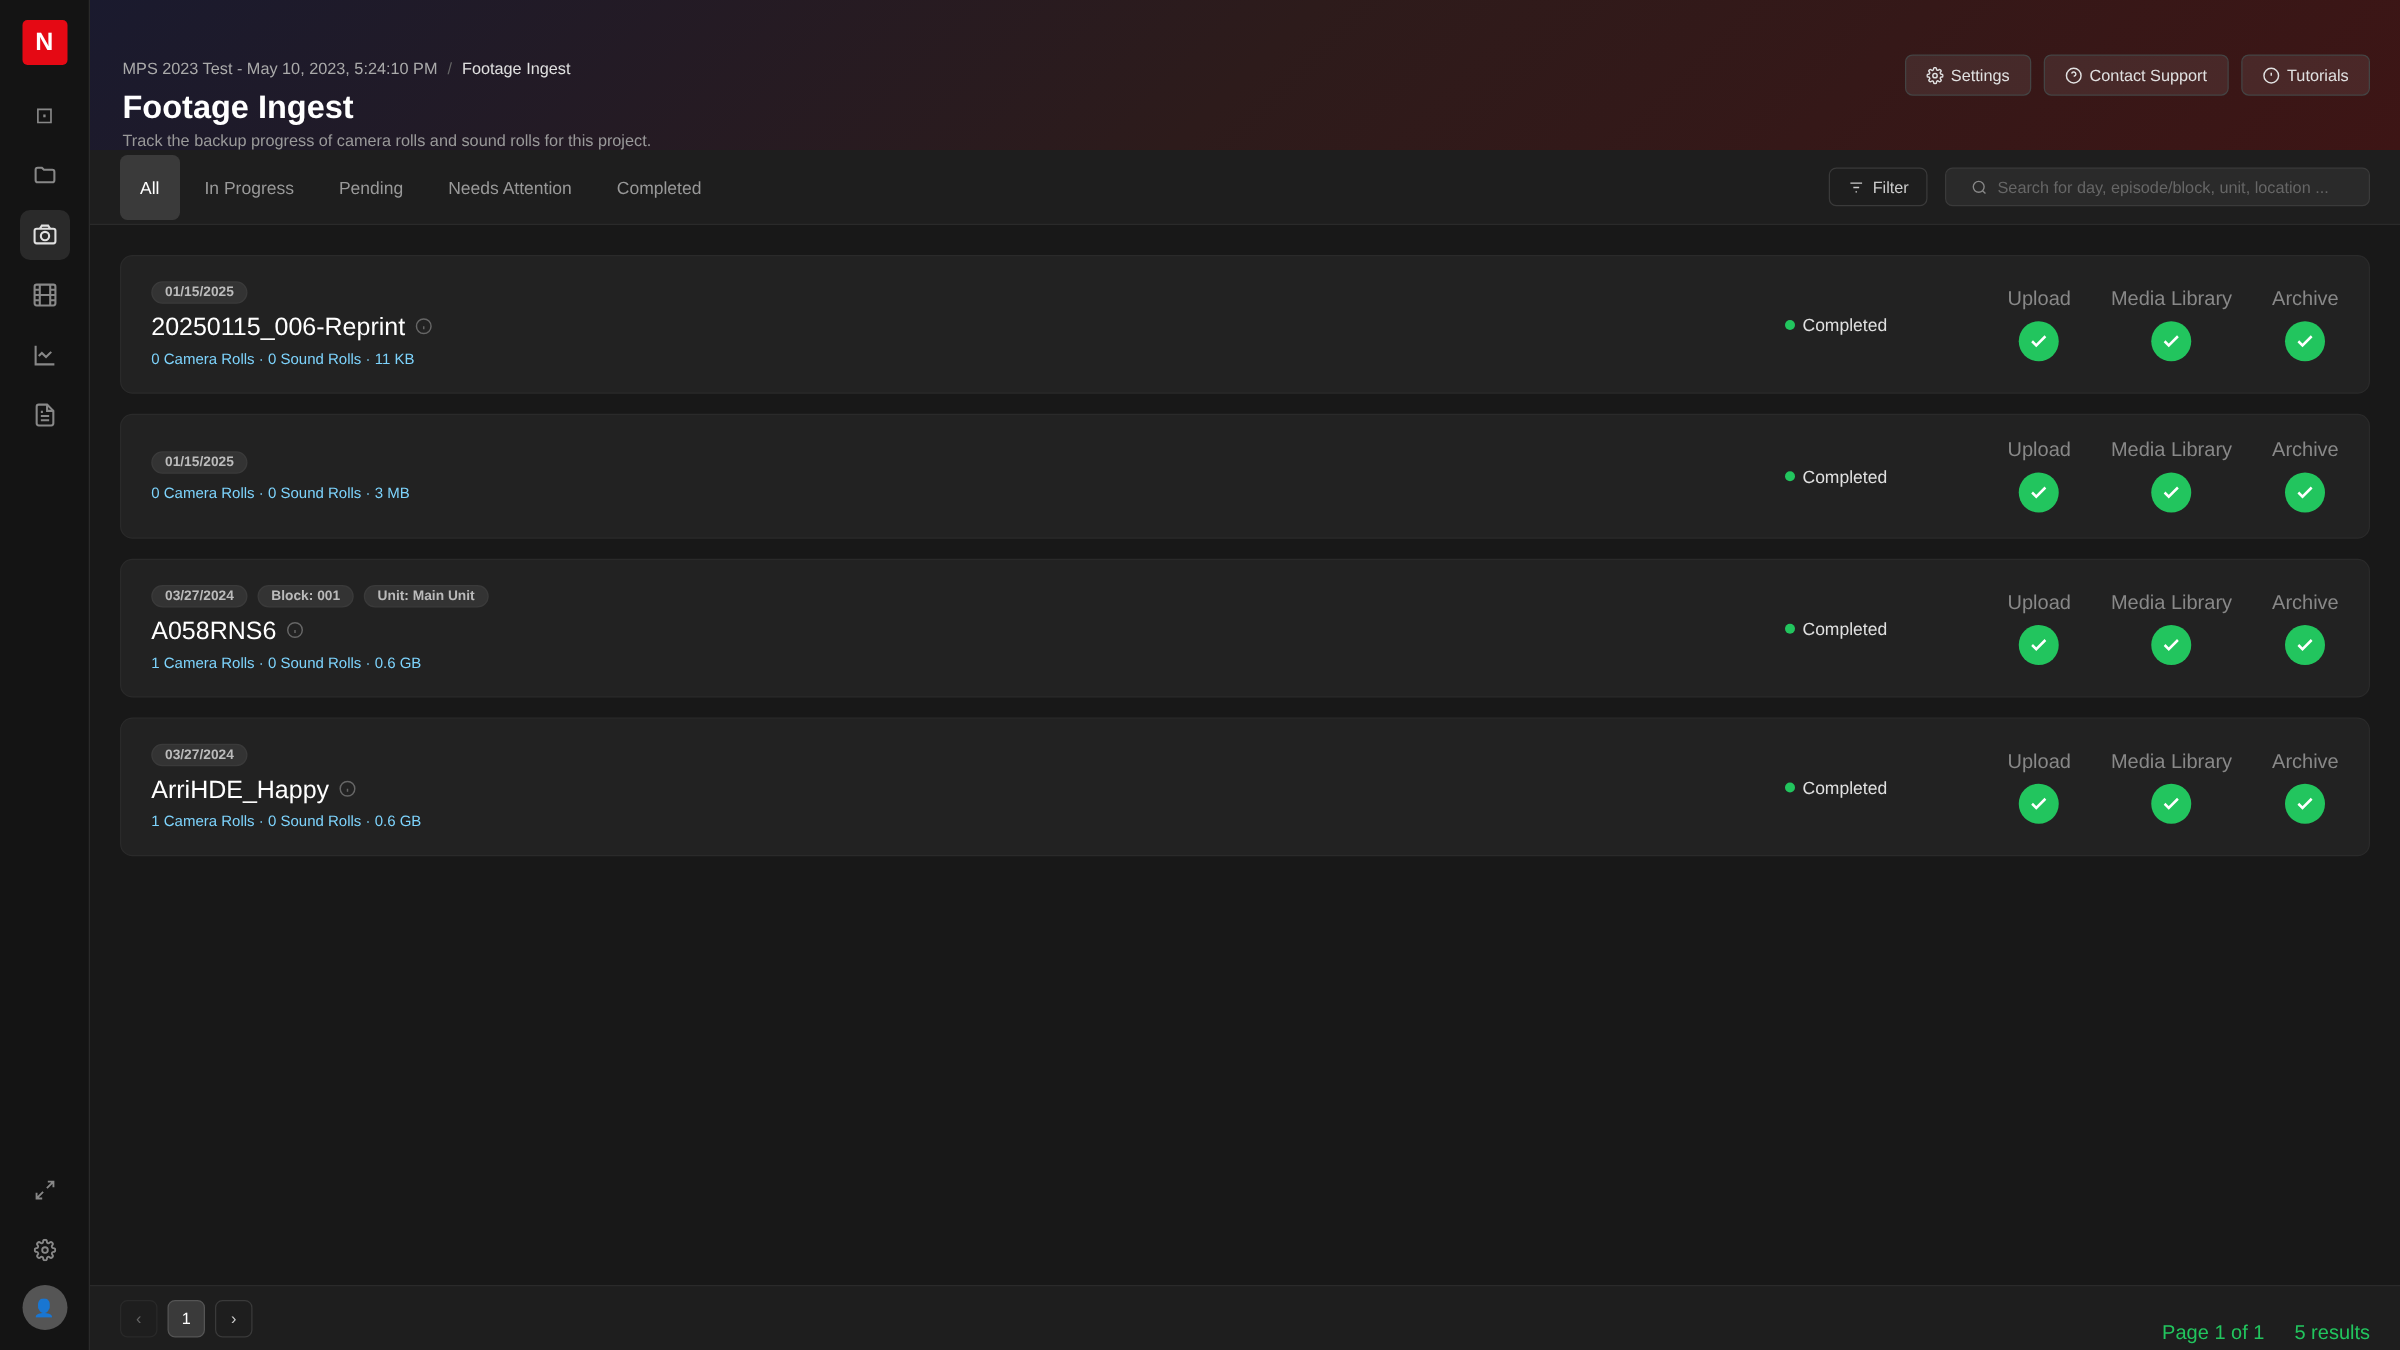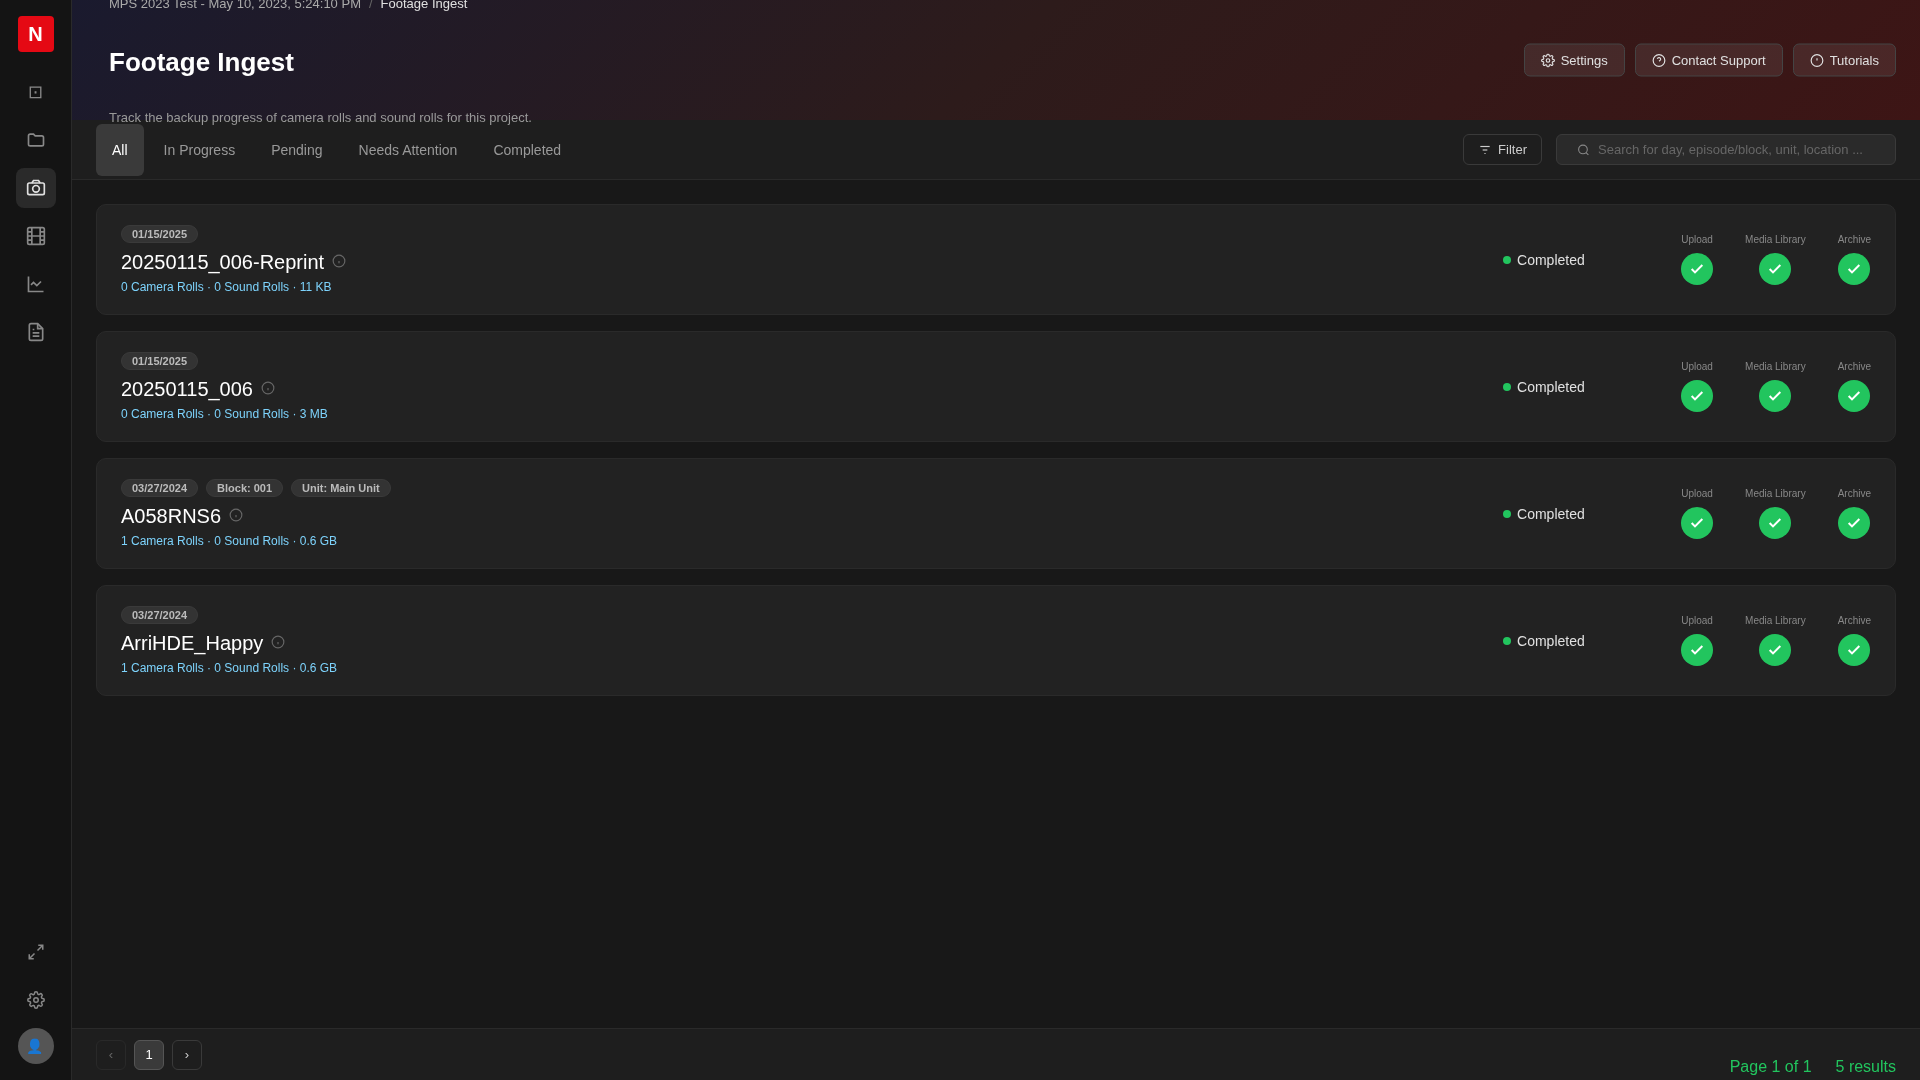--- a/index.html
+++ b/index.html
@@ -75,27 +75,26 @@
     .main {
       flex: 1;
       display: flex;
       flex-direction: column;
       overflow: hidden;
     }
 
     
     .topbar {
       background: linear-gradient(135deg, #1a1a2e 0%, #2d1b1b 50%, #3d1515 100%);
-      padding: 0 37px;
+      padding: 0 26px;
       height: 120px;
       display: flex;
       flex-direction: column;
-      justify-content: center;
+      justify-content: flex-end;
       position: relative;
-      gap: 28px;
     }
     .breadcrumb {
       display: flex;
       align-items: center;
       gap: 8px;
       color: #aaa;
       font-size: 13px;
       margin-bottom: 8px;
     }
     .breadcrumb-separator { color: #666; }
@@ -265,21 +264,21 @@
       gap: 32px;
     }
     .stage {
       display: flex;
       flex-direction: column;
       align-items: center;
       gap: 8px;
     }
     .stage-label {
       color: #888;
-      font-size: 10px;
+      font-size: 16px;
     }
     .stage-icon {
       width: 32px;
       height: 32px;
       border-radius: 50%;
       background: #22c55e;
       display: flex;
       align-items: center;
       justify-content: center;
       color: white;
@@ -488,30 +487,20 @@
       </div>
     </div>
 
     </div>
   </div>
       <div class="ingest-card">
     <div class="card-left">
       <div class="card-tags">
             <span class="tag">01/15/2025</span>
           </div>
-      <div class="card-name">
-        20250115_006
-        <span class="info-icon">
-          <svg width="14" height="14" viewBox="0 0 24 24" fill="none" stroke="currentColor" stroke-width="2">
-                <circle cx="12" cy="12" r="10"></circle>
-                <line x1="12" y1="8" x2="12" y2="8"></line>
-                <line x1="12" y1="12" x2="12" y2="16"></line>
-              </svg>
-        </span>
-      </div>
       <div class="card-meta">0  Camera Rolls  ·  0  Sound Rolls  ·  3 MB</div>
     </div>
     <div class="card-status">
       <span class="status-dot"></span>
       <span class="status-text">Completed</span>
     </div>
     <div class="card-stages">
 
     <div class="stage">
       <span class="stage-label">Upload</span>

